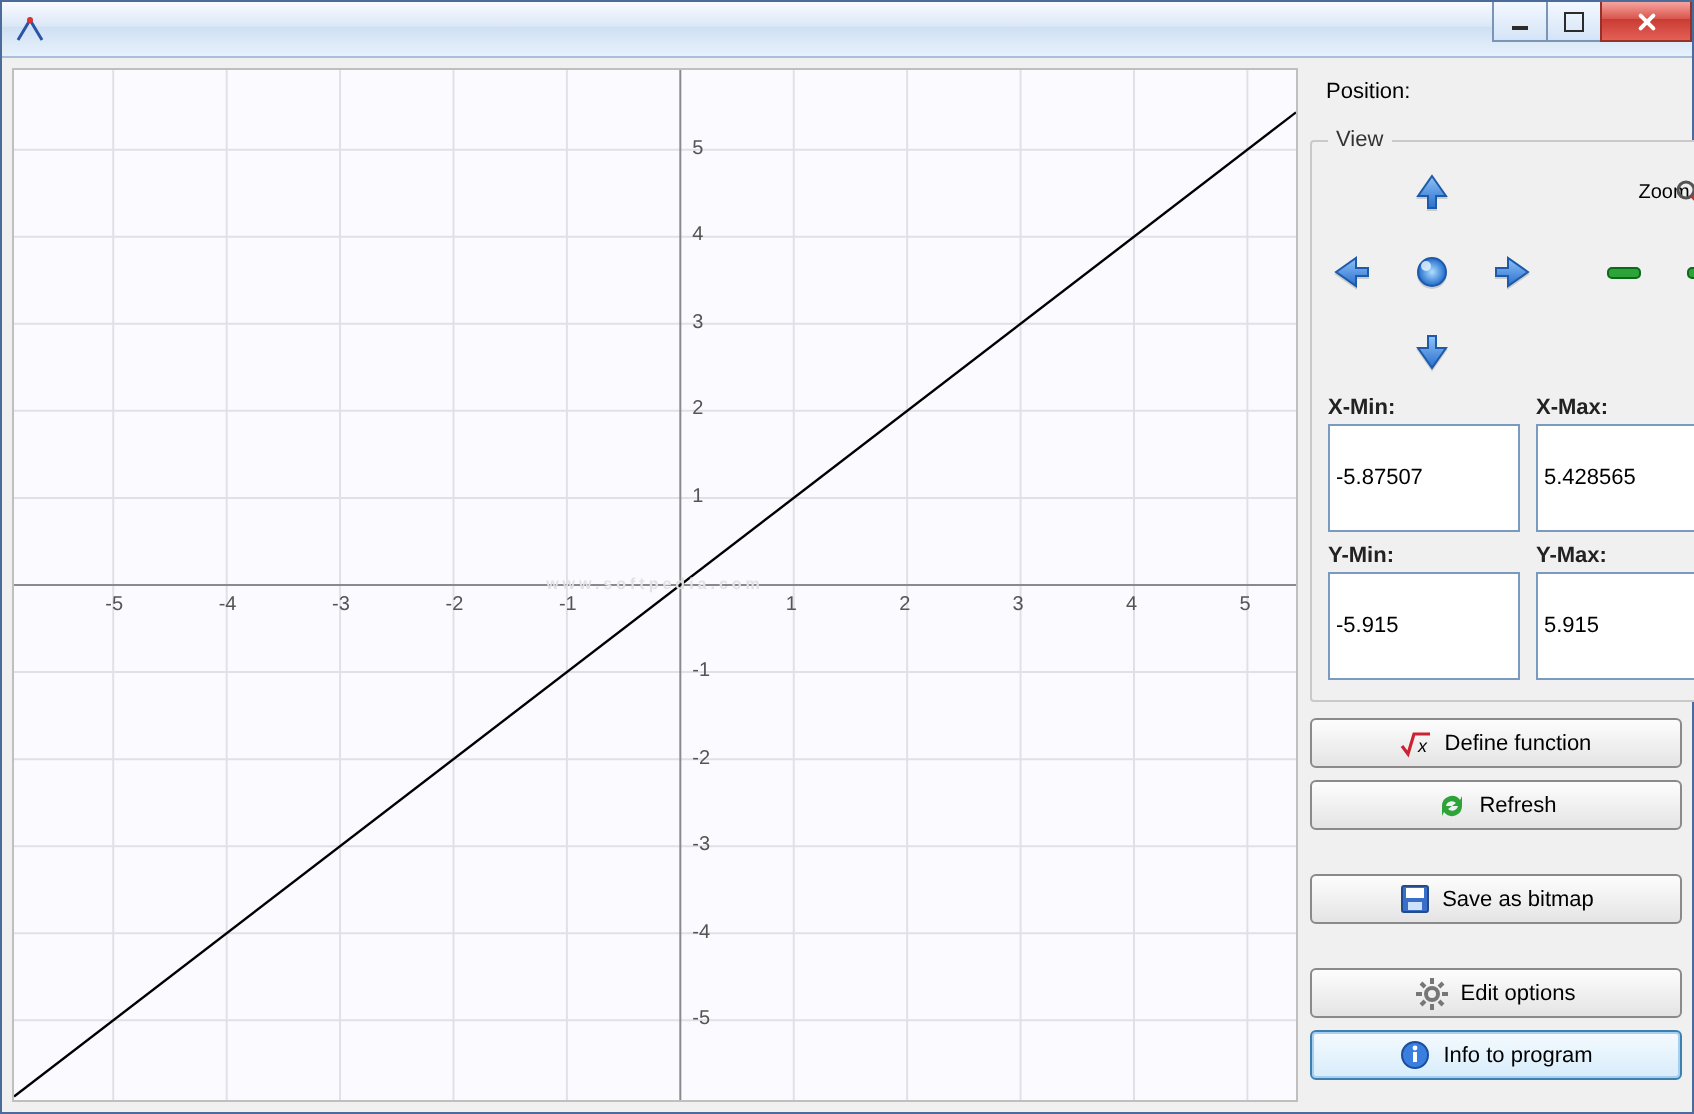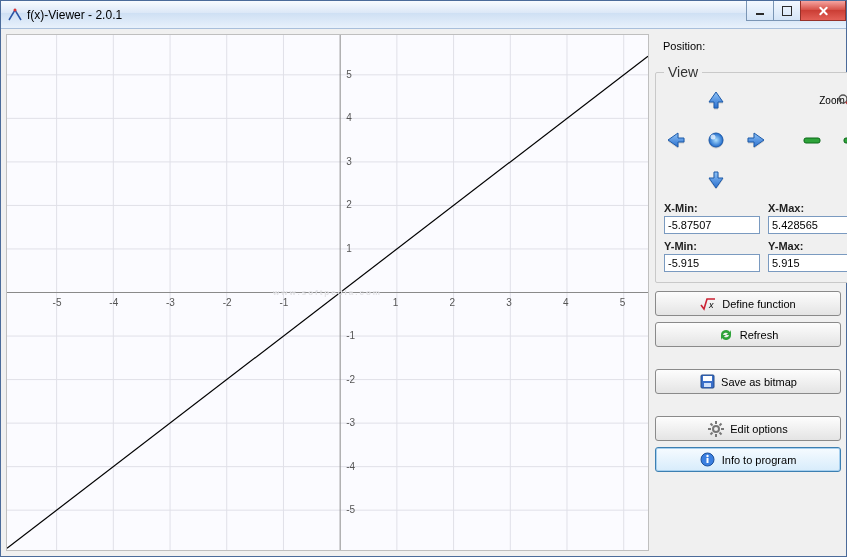--- a/index.html
+++ b/index.html
@@ -39,36 +39,36 @@
                text-align:center; line-height:1.1; pointer-events:none; user-select:none;}
   .watermark small{ display:block; font-size:8px; letter-spacing:2px;text-align:center; }
 
   
   .side { width:186px; display:flex; flex-direction:column; gap:6px; font-size:11px; }
   .pos-box { padding:6px 8px; }
   .pos-val { font-family:"Courier New",monospace; color:#7a4a00; font-size:11px; }
 
   fieldset.view { border:1px solid #c9c9c9; border-radius:2px; padding:8px 8px 10px 8px;
                   margin:0; background:#f0f0f0; }
-  fieldset.view legend { font-size:14px; padding:0 4px; color:#333;margin-top:35px; }
+  fieldset.view legend { font-size:11px; padding:0 4px; color:#333;margin-top:35px; }
 
   .nav-grid { display:grid; grid-template-columns:24px 24px 24px 1fr 24px 24px;
               grid-template-rows:24px 24px 24px; gap:16px; align-items:center;
               justify-items:center; margin-bottom:10px; }
   .zoom-lbl { grid-column:5 / span 2; grid-row:1; font-size:10px; color:#000;
               position:relative; }
   .zoom-lbl svg { position:absolute; left:18px; top:-2px; }
   .arrow-btn, .center-btn, .zoom-btn { width:22px; height:22px; display:flex;
       align-items:center; justify-content:center; cursor:pointer; }
   .arrow-btn svg, .center-btn svg { filter:drop-shadow(0 1px 0 rgba(0,0,0,.15)); }
 
   .range-row { display:flex; gap:8px; margin-top:6px; }
   .range-col { flex:1; }
   .range-col label { display:block; font-size:11px; color:#222; margin-bottom:2px;font-weight:bold; }
-  .range-col input { width:100%; font-size:11px; padding:2px 3px; border:1px solid #7a9ac0;
+  .range-col input { width:100%; font-size:11px; padding:20px 3px; border:1px solid #7a9ac0;
                      background:#fff; font-family:"Segoe UI",Tahoma,sans-serif; }
 
   .action-btn { height:25px; border:1px solid #8a8a8a; background:linear-gradient(#fdfdfd,#e4e4e4);
                 border-radius:3px; display:flex; align-items:center; justify-content:center;
                 gap:6px; font-size:11px; cursor:pointer; }
   .action-btn.active { border:1px solid #3c7fb1; box-shadow:inset 0 0 0 1px #a7d0ef;
                        background:linear-gradient(#f6fbff,#d7ecfb); }
   .action-btn .ico { width:16px; height:16px; display:flex; align-items:center; justify-content:center; }
   .btn-stack { display:flex; flex-direction:column; gap:6px; margin-top:2px; }
   .btn-gap { height:10px; }
@@ -77,21 +77,20 @@
 <body>
 
 <div class="window">
   <div class="titlebar">
     <span class="app-icon">
       <svg viewBox="0 0 16 16">
           <path d="M2 13 L8 3 L14 13" stroke="#2a55a5" stroke-width="1.5" fill="none"></path>
           <circle cx="8" cy="3" r="1.5" fill="#d33"></circle>
         </svg>
     </span>
-    <span class="title">f(x)-Viewer - 2.0.1</span>
     <div class="win-buttons">
       <div class="win-btn minimize"></div>
       <div class="win-btn maximize"></div>
       <div class="win-btn close"></div>
     </div>
   </div>
 
   <div class="client">
 
     <div class="plot-wrap">

